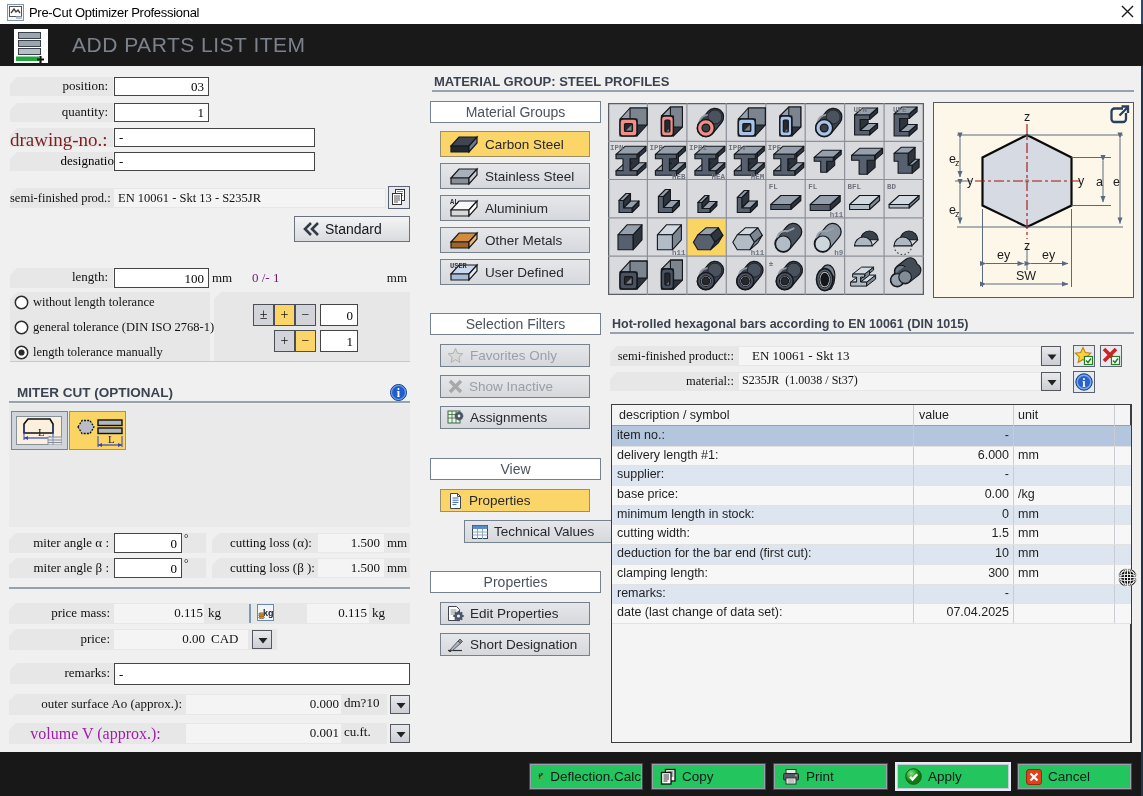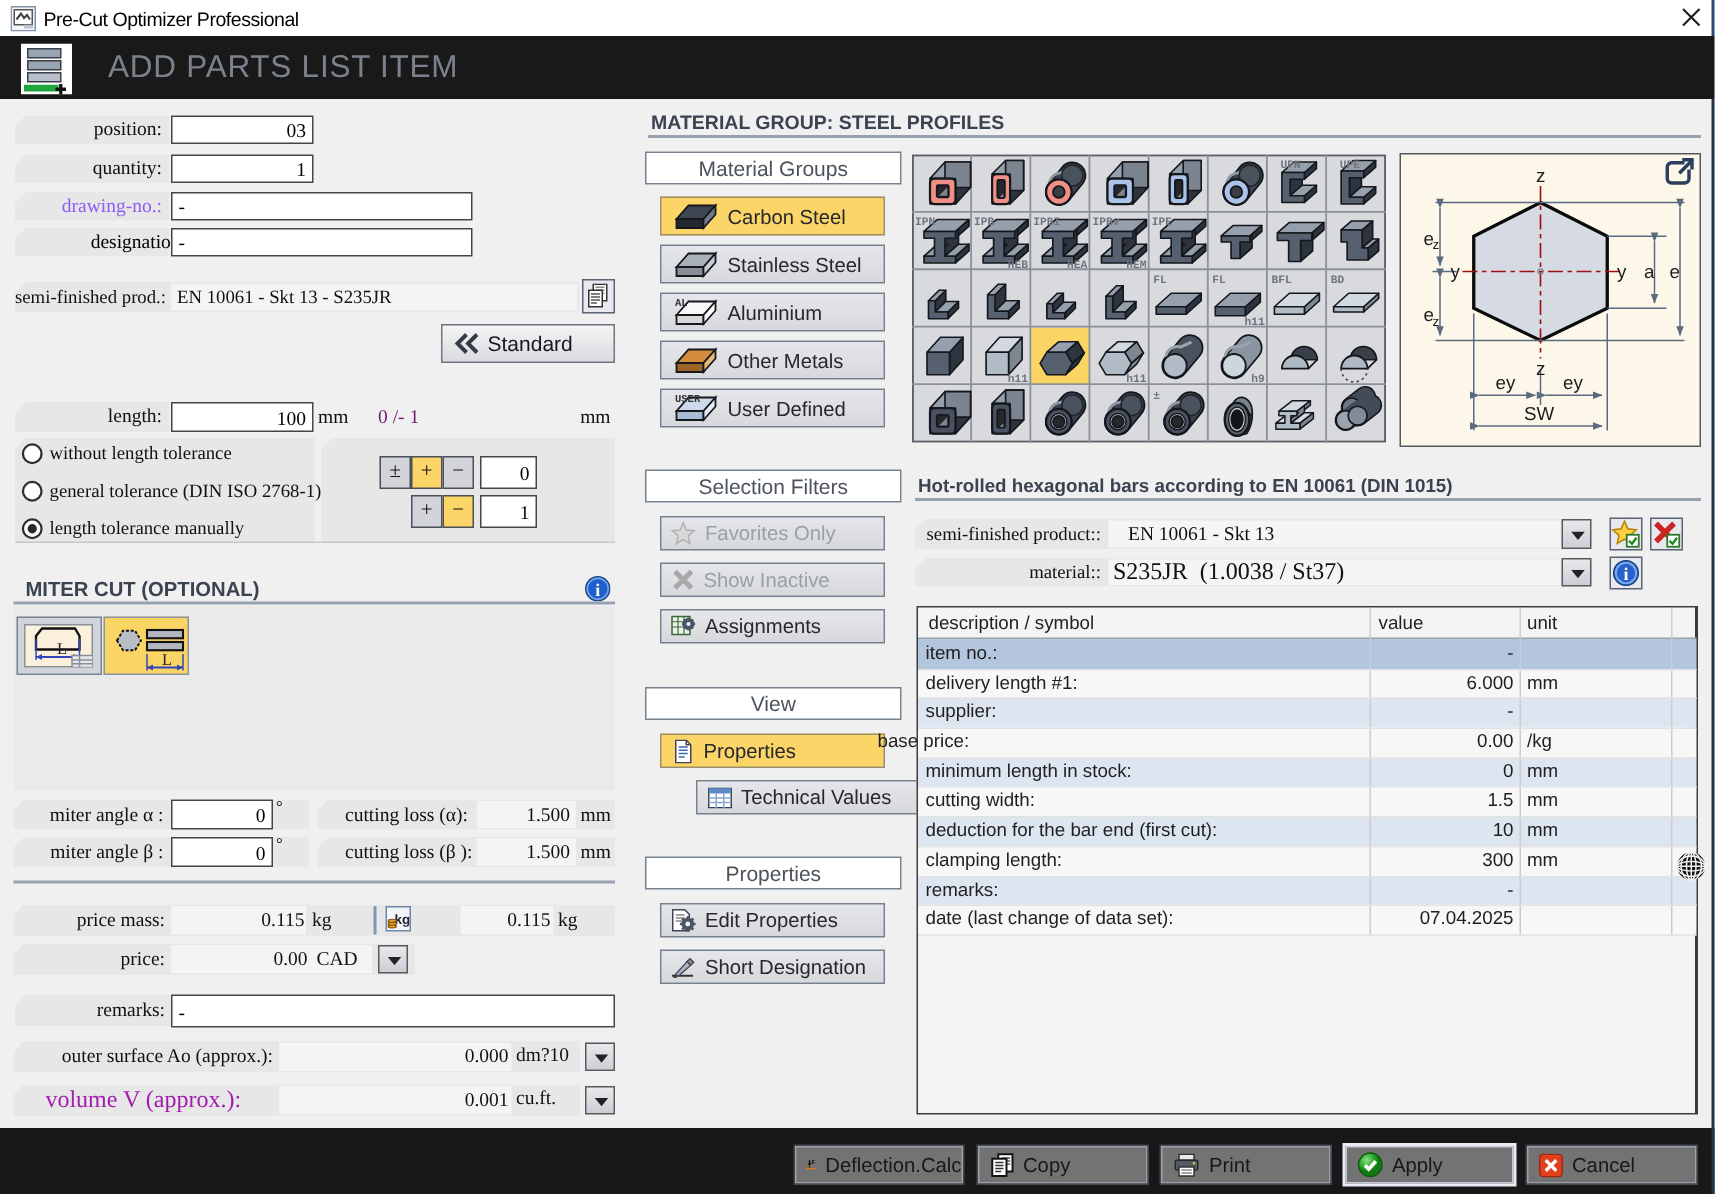--- a/index.html
+++ b/index.html
@@ -7,21 +7,21 @@
 .san{font-family:"Liberation Sans",sans-serif}
 .inp{background:#fff;border:1px solid #454545}
 .ddb{background:linear-gradient(#e8e9ec,#ccced4);border:1px solid #55595f}
 .tab{}
 .hdr{font-family:"Liberation Sans",sans-serif;font-weight:bold;color:#3b4350;font-size:13px;white-space:nowrap}
 .rule{background:#97a2b0;height:2px}
 .mbtn{position:absolute;border:1px solid #76818e;background:#dfe0e3;font-family:"Liberation Sans",sans-serif;
  font-size:13.5px;color:#2b2b2b;display:flex;align-items:center;white-space:nowrap}
 .mhead{position:absolute;border:1px solid #76818e;background:#fff;font-family:"Liberation Sans",sans-serif;
  font-size:14px;color:#4c535c;display:flex;align-items:center;justify-content:center}
-.fbtn{position:absolute;background:#737373;border:1px solid #9aa0aa;outline:1px solid #45494f;
+.fbtn{position:absolute;background:#22c55e;border:1px solid #9aa0aa;outline:1px solid #45494f;
  font-family:"Liberation Sans",sans-serif;font-size:13.5px;color:#16181c;display:flex;align-items:center}
 .cell{font-family:"Liberation Sans",sans-serif;font-size:12.5px;color:#1f1f1f;white-space:nowrap}
 </style></head><body>
 <div class="ab" style="left:0;top:0;width:1143px;height:24px;background:#fff"></div>
 <svg class="ab" style="left:7px;top:4px" width="17" height="17" viewBox="0 0 17 17">
 <rect x="0.5" y="0.5" width="16" height="16" fill="#f4f6f8" stroke="#8294ac"></rect>
 <rect x="2.5" y="2.5" width="12" height="10" fill="#fff" stroke="#555"></rect>
 <path d="M4,9 l3,-4 l2,3 l2,-2 l2,3" stroke="#444" fill="none" stroke-width="1.4"></path>
 <rect x="9" y="12.5" width="6" height="2.5" fill="#b8c4d4"></rect>
   </svg>
@@ -43,21 +43,21 @@
 <div class="ab" style="left:1141px;top:0;width:2px;height:24px;background:#2a4a74"></div>
 <div class="ab" style="left:1141px;top:66px;width:2px;height:686px;background:#23344c"></div>
 <div class="ab" style="left:1141px;top:752px;width:2px;height:44px;background:#23344c"></div>
 <div class="ab tab" style="left:10px;top:77px;width:103px;height:19px;background:#e7e7e7;clip-path:polygon(7px 0,100% 0,100% 100%,0 100%,0 7px);"></div>
 <div class="ab ser" style="left:10px;top:78px;width:98px;text-align:right;font-size:13px;color:#111;white-space:nowrap">position:</div>
 <div class="ab inp ser" style="left:114px;top:77px;width:95px;height:19px;text-align:right;font-size:13px;line-height:18px;padding:0 4px">03</div>
 <div class="ab tab" style="left:10px;top:103px;width:103px;height:19px;background:#e7e7e7;clip-path:polygon(7px 0,100% 0,100% 100%,0 100%,0 7px);"></div>
 <div class="ab ser" style="left:10px;top:104px;width:98px;text-align:right;font-size:13px;color:#111;white-space:nowrap">quantity:</div>
 <div class="ab inp ser" style="left:114px;top:103px;width:95px;height:19px;text-align:right;font-size:13px;line-height:18px;padding:0 4px">1</div>
 <div class="ab tab" style="left:10px;top:128px;width:103px;height:19px;background:#e7e7e7;clip-path:polygon(7px 0,100% 0,100% 100%,0 100%,0 7px);"></div>
-<div class="ab ser" style="left:10px;top:129px;width:98px;text-align:right;font-size:13px;color:#8b5cf6;white-space:nowrap">drawing-no.:</div>
+<div class="ab ser" style="left:10px;top:129px;width:98px;font-size:19px;color:#7f1d1d;white-space:nowrap">drawing-no.:</div>
 <div class="ab inp ser" style="left:114px;top:128px;width:201px;height:19px;text-align:left;font-size:13px;line-height:18px;padding:0 4px">-</div>
 <div class="ab tab" style="left:10px;top:152px;width:103px;height:19px;background:#e7e7e7;clip-path:polygon(7px 0,100% 0,100% 100%,0 100%,0 7px);"></div>
 <div class="ab ser" style="left:26px;top:153px;width:98px;text-align:right;font-size:13px;color:#000000;white-space:nowrap">designation:</div>
 <div class="ab inp ser" style="left:114px;top:152px;width:201px;height:19px;text-align:left;font-size:13px;line-height:18px;padding:0 4px">-</div>
 <div class="ab tab" style="left:10px;top:188px;width:376px;height:20px;background:#e7e7e7;clip-path:polygon(7px 0,100% 0,100% 100%,0 100%,0 7px);"></div>
 <div class="ab" style="left:114px;top:189px;width:271px;height:18px;background:#f4f4f4"></div>
 <div class="ab ser" style="left:10px;top:191px;width:100px;text-align:right;font-size:12.5px;color:#111;white-space:nowrap">semi-finished prod.:</div>
 <div class="ab ser" style="left:118px;top:191px;width:270px;text-align:left;font-size:12.5px;color:#111;white-space:nowrap">EN 10061 - Skt 13 - S235JR</div>
 <div class="ab" style="left:388px;top:186px;width:22px;height:23px;background:#e8e9ee;border:1px solid #5a6372"></div>
 <svg class="ab" style="left:391px;top:189px" width="16" height="17" viewBox="0 0 16 17">
@@ -689,21 +689,21 @@
 <div class="ab tab" style="left:610px;top:346px;width:430px;height:20px;background:#e7e7e7;clip-path:polygon(7px 0,100% 0,100% 100%,0 100%,0 7px);"></div>
 <div class="ab" style="left:739px;top:347px;width:301px;height:18px;background:#f5f5f5"></div>
 <div class="ab ser" style="left:610px;top:349px;width:124px;text-align:right;font-size:12.5px;color:#111;white-space:nowrap">semi-finished product::</div>
 <div class="ab ser" style="left:752px;top:348px;width:200px;text-align:left;font-size:13px;color:#111;white-space:nowrap">EN 10061 - Skt 13</div>
 <div class="ab ddb" style="left:1041px;top:346px;width:20px;height:20px"><svg width="20" height="20" viewBox="0 0 20 20">
       <path d="M5.5,7.5 h9 l-4.5,5.5 z" fill="#222"></path>
     </svg></div>
 <div class="ab tab" style="left:610px;top:372px;width:430px;height:19px;background:#e7e7e7;clip-path:polygon(7px 0,100% 0,100% 100%,0 100%,0 7px);"></div>
 <div class="ab" style="left:739px;top:373px;width:301px;height:17px;background:#f5f5f5"></div>
 <div class="ab ser" style="left:610px;top:374px;width:124px;text-align:right;font-size:12.5px;color:#111;white-space:nowrap">material::</div>
-<div class="ab ser" style="left:742px;top:373px;width:220px;text-align:left;font-size:16px;color:#111;white-space:nowrap">S235JR&nbsp;&nbsp;(1.0038 / St37)</div>
+<div class="ab ser" style="left:742px;top:373px;width:220px;text-align:left;font-size:12px;color:#111;white-space:nowrap">S235JR&nbsp;&nbsp;(1.0038 / St37)</div>
 <div class="ab ddb" style="left:1041px;top:372px;width:20px;height:19px"><svg width="20" height="19" viewBox="0 0 20 19">
       <path d="M5.5,7.0 h9 l-4.5,5.5 z" fill="#222"></path>
     </svg></div>
 <div class="ab" style="left:1073px;top:345px;width:22px;height:22px;background:#e8e9ee;border:1px solid #5a6372">
 <svg width="20" height="20" viewBox="0 0 20 20">
 <path d="M9,1.5 L11.3,6.6 16.8,7.2 12.7,10.9 13.8,16.3 9,13.5 4.2,16.3 5.3,10.9 1.2,7.2 6.7,6.6 Z" fill="#ffd040" stroke="#b8860b" stroke-width="1.1"></path>
 <rect x="10.5" y="10.5" width="8" height="8" fill="#fff" stroke="#2a7a2a" stroke-width="1.2"></rect>
 <path d="M12,14.5 l2,2 l3,-4" stroke="#1e8a1e" stroke-width="1.6" fill="none"></path>
     </svg></div>
 <div class="ab" style="left:1100px;top:345px;width:22px;height:22px;background:#e8e9ee;border:1px solid #5a6372">
@@ -726,21 +726,21 @@
 <div class="ab cell" style="left:617px;top:428px">item no.:</div>
 <div class="ab cell" style="left:870px;top:428px;width:139px;text-align:right">-</div>
 <div class="ab" style="left:612px;top:446px;width:519px;height:19.7px;background:#f7f7f7"></div>
 <div class="ab cell" style="left:617px;top:448px">delivery length #1:</div>
 <div class="ab cell" style="left:870px;top:448px;width:139px;text-align:right">6.000</div>
 <div class="ab cell" style="left:1018px;top:448px">mm</div>
 <div class="ab" style="left:612px;top:465px;width:519px;height:19.7px;background:#dde5f0"></div>
 <div class="ab cell" style="left:617px;top:467px">supplier:</div>
 <div class="ab cell" style="left:870px;top:467px;width:139px;text-align:right">-</div>
 <div class="ab" style="left:612px;top:485px;width:519px;height:19.7px;background:#f7f7f7"></div>
-<div class="ab cell" style="left:585px;top:487px">base price:</div>
+<div class="ab cell" style="left:617px;top:487px">base price:</div>
 <div class="ab cell" style="left:870px;top:487px;width:139px;text-align:right">0.00</div>
 <div class="ab cell" style="left:1018px;top:487px">/kg</div>
 <div class="ab" style="left:612px;top:505px;width:519px;height:19.7px;background:#dde5f0"></div>
 <div class="ab cell" style="left:617px;top:507px">minimum length in stock:</div>
 <div class="ab cell" style="left:870px;top:507px;width:139px;text-align:right">0</div>
 <div class="ab cell" style="left:1018px;top:507px">mm</div>
 <div class="ab" style="left:612px;top:524px;width:519px;height:19.7px;background:#f7f7f7"></div>
 <div class="ab cell" style="left:617px;top:526px">cutting width:</div>
 <div class="ab cell" style="left:870px;top:526px;width:139px;text-align:right">1.5</div>
 <div class="ab cell" style="left:1018px;top:526px">mm</div>

